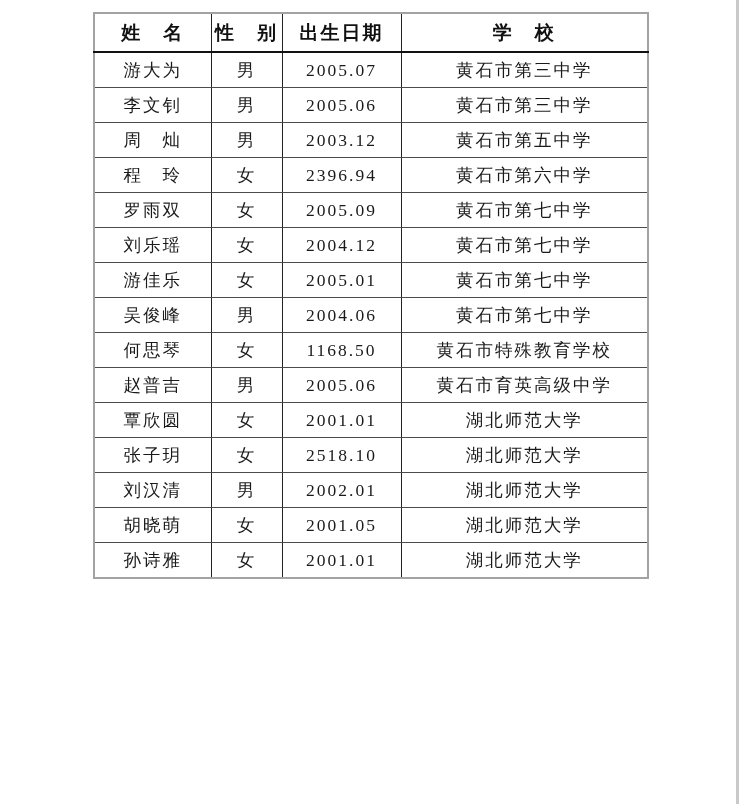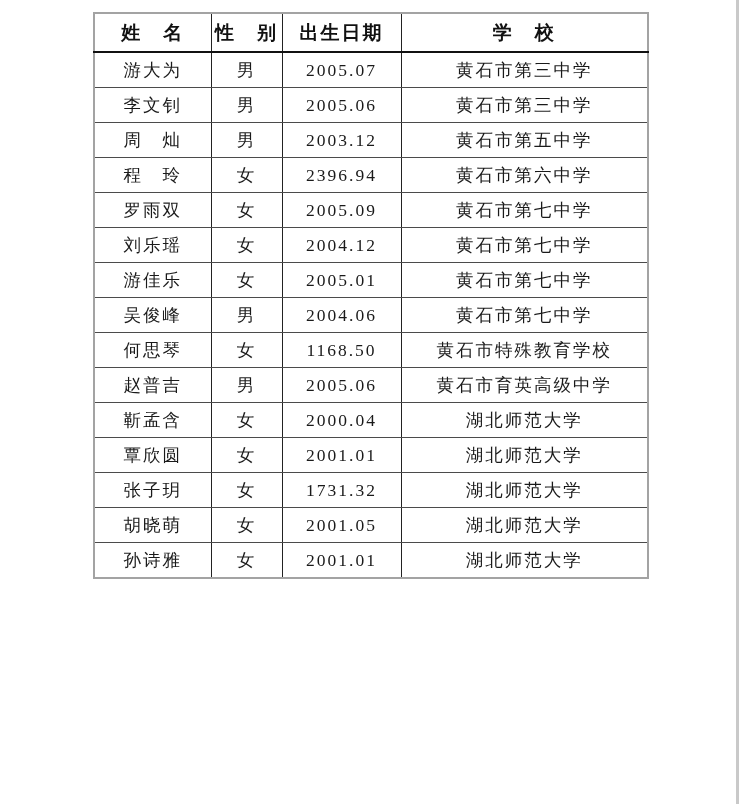--- a/index.html
+++ b/index.html
@@ -136,35 +136,35 @@
           <td>1168.50</td>
           <td>黄石市特殊教育学校</td>
         </tr>
         <tr>
           <td>赵普吉</td>
           <td>男</td>
           <td>2005.06</td>
           <td>黄石市育英高级中学</td>
         </tr>
         <tr>
-          <td>靳孟含</td>
-          <td>女</td>
-          <td>2000.04</td>
-          <td>湖北师范大学</td>
-        </tr>
-        <tr>
           <td>覃欣圆</td>
           <td>女</td>
           <td>2001.01</td>
           <td>湖北师范大学</td>
         </tr>
         <tr>
           <td>张子玥</td>
           <td>女</td>
-          <td>1731.32</td>
+          <td>2518.10</td>
+          <td>湖北师范大学</td>
+        </tr>
+        <tr>
+          <td>刘汉清</td>
+          <td>男</td>
+          <td>2002.01</td>
           <td>湖北师范大学</td>
         </tr>
         <tr>
           <td>胡晓萌</td>
           <td>女</td>
           <td>2001.05</td>
           <td>湖北师范大学</td>
         </tr>
         <tr>
           <td>孙诗雅</td>

